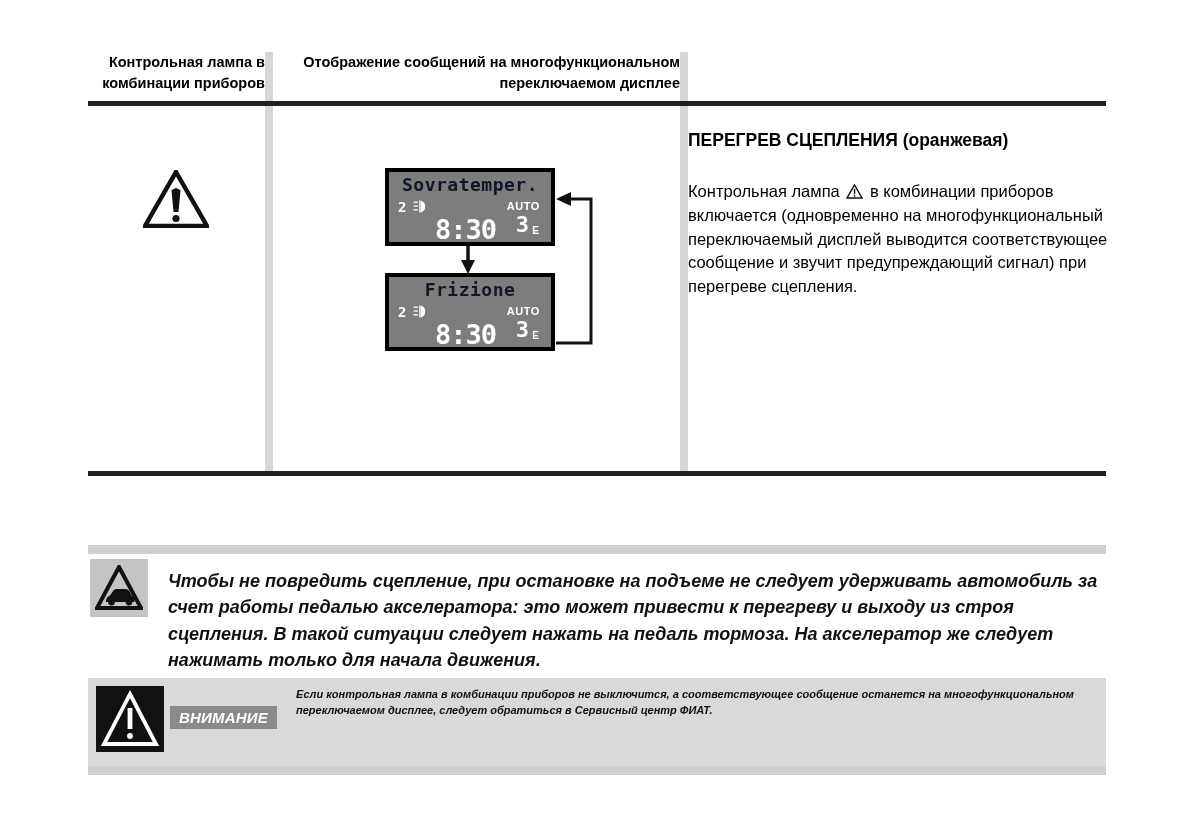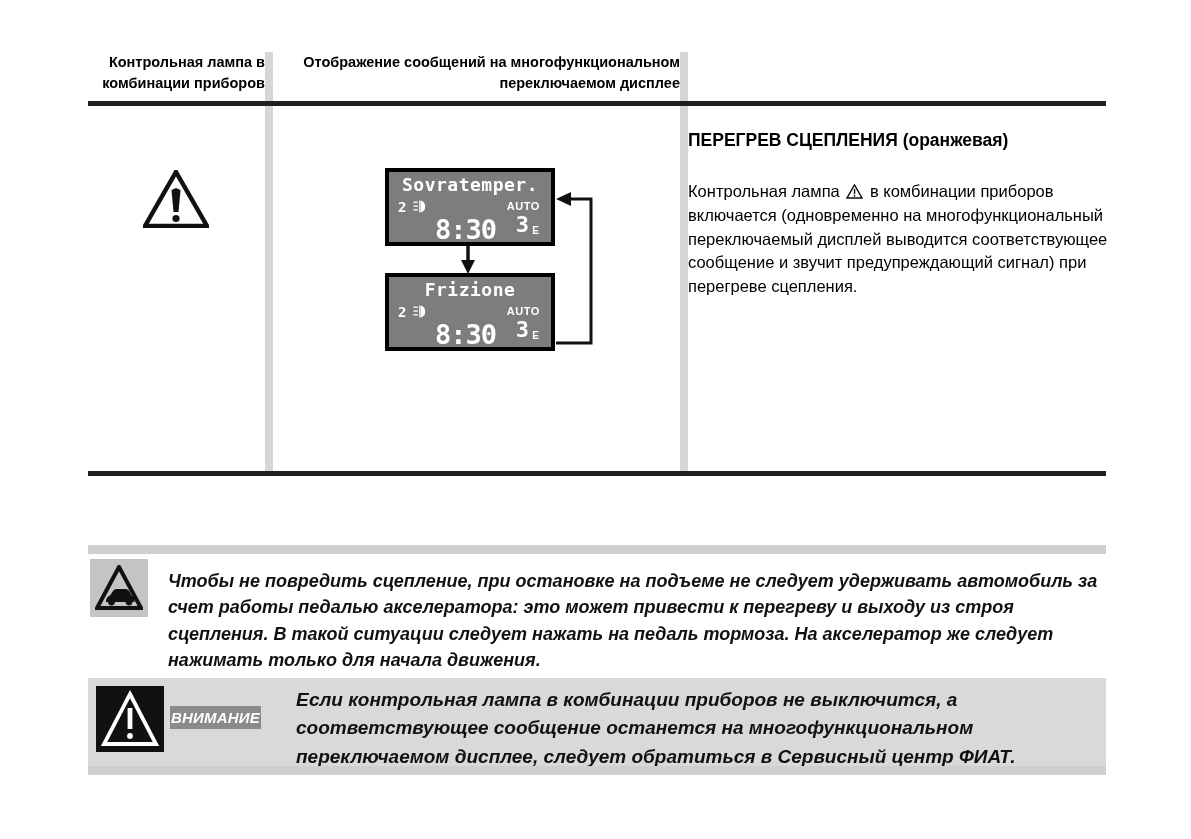--- a/index.html
+++ b/index.html
@@ -97,21 +97,21 @@
   .lcd-title {
     position: absolute;
     left: 0;
     right: 0;
     top: 2px;
     text-align: center;
     font-family: "DejaVu Sans Mono", monospace;
     font-size: 18px;
     font-weight: bold;
     letter-spacing: 0.5px;
-    color: #ffffff;
+    color: #0f172a;
   }
   .lcd-gear-left {
     position: absolute;
     left: 9px;
     top: 27px;
     font-family: "DejaVu Sans Mono", monospace;
     font-size: 14px;
     font-weight: bold;
     color: #ffffff;
   }
@@ -267,34 +267,34 @@
     top: 8px;
     width: 68px;
     height: 66px;
   }
   #warn2-badge {
     position: absolute;
     left: 82px;
     top: 28px;
     height: 23px;
     line-height: 23px;
-    padding: 0 1px;
+    padding: 0 9px;
     background: #8a8a8a;
     color: #ffffff;
     font-size: 15px;
     font-weight: bold;
     font-style: italic;
     letter-spacing: 0.2px;
   }
   #warn2-text {
     position: absolute;
     left: 208px;
     top: 8px;
     width: 806px;
-    font-size: 19px;
+    font-size: 11px;
     font-weight: bold;
     font-style: italic;
     line-height: 1.49;
     color: #111;
     white-space: pre-line;
   }
   #warn2-bottombar {
     position: absolute;
     left: 0;
     top: 88px;

